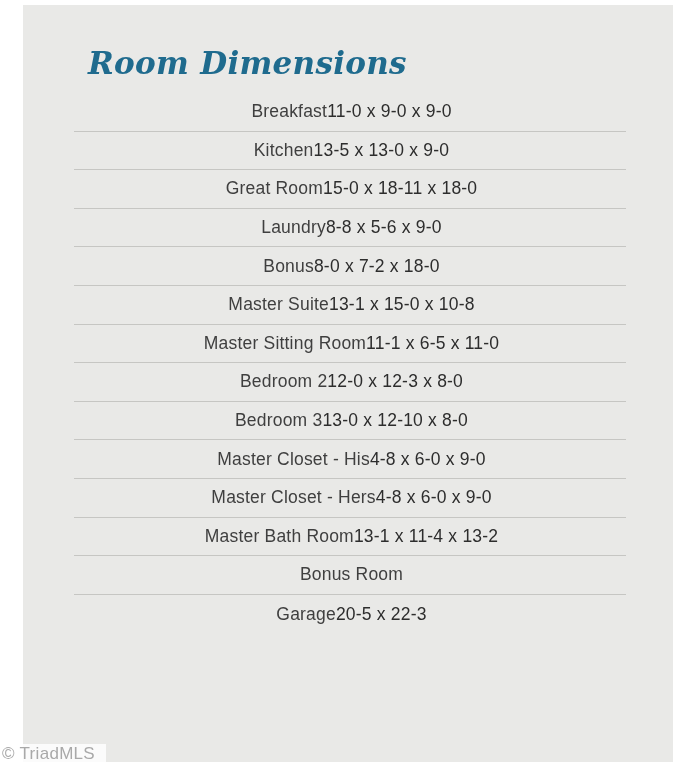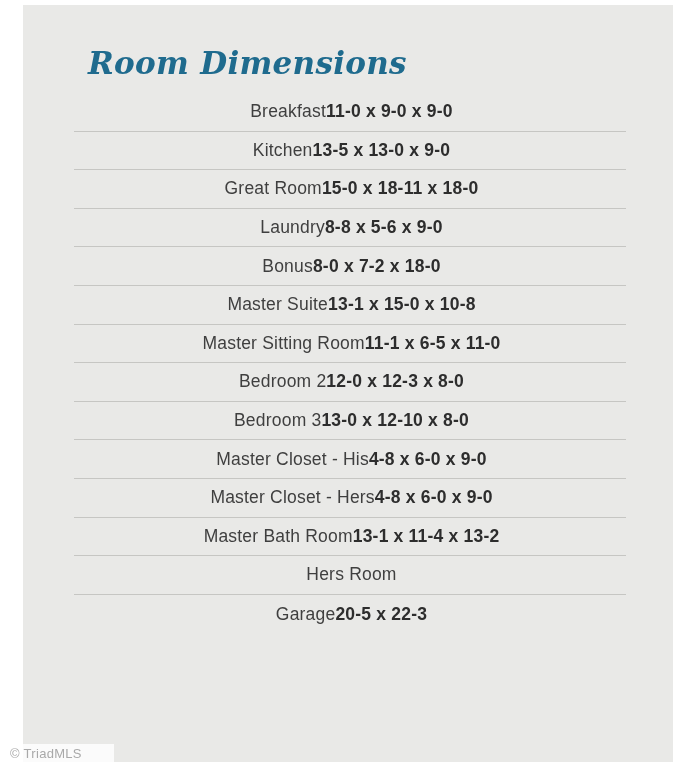--- a/index.html
+++ b/index.html
@@ -47,34 +47,34 @@
   }
   .row:last-child { border-bottom: none; }
   .room-name {
     font-size: 17.5px;
     color: #3f3f3f;
     padding-left: 3px;
     letter-spacing: 0.2px;
   }
   .room-dims {
     font-size: 17.5px;
-    font-weight: 700;
+    font-weight: 400;
     color: #2d2d2d;
     letter-spacing: 0.2px;
   }
   .watermark {
     position: absolute;
-    left: 8px;
+    left: 0;
     top: 744px;
     width: 104px;
     height: 19px;
     line-height: 19px;
     padding-left: 2px;
     background: rgba(255, 255, 255, 0.82);
-    font-size: 13px;
+    font-size: 17px;
     color: #a9a9a9;
     letter-spacing: 0.3px;
   }
 </style>
 </head>
 <body>
 
 <div class="panel">
   <h1 class="title">Room Dimensions</h1>
   <div class="rows" id="rows">
@@ -134,21 +134,21 @@
     <span class="room-name">Master Closet - Hers</span>
     <span class="room-dims">4-8 x 6-0 x 9-0</span>
   </div>
 
   <div class="row">
     <span class="room-name">Master Bath Room</span>
     <span class="room-dims">13-1 x 11-4 x 13-2</span>
   </div>
 
   <div class="row">
-    <span class="room-name">Hers Room</span>
+    <span class="room-name">Bonus Room</span>
   </div>
 
   <div class="row">
     <span class="room-name">Garage</span>
     <span class="room-dims">20-5 x 22-3</span>
   </div>
 </div>
 </div>
 
 <div class="watermark">© TriadMLS</div>

